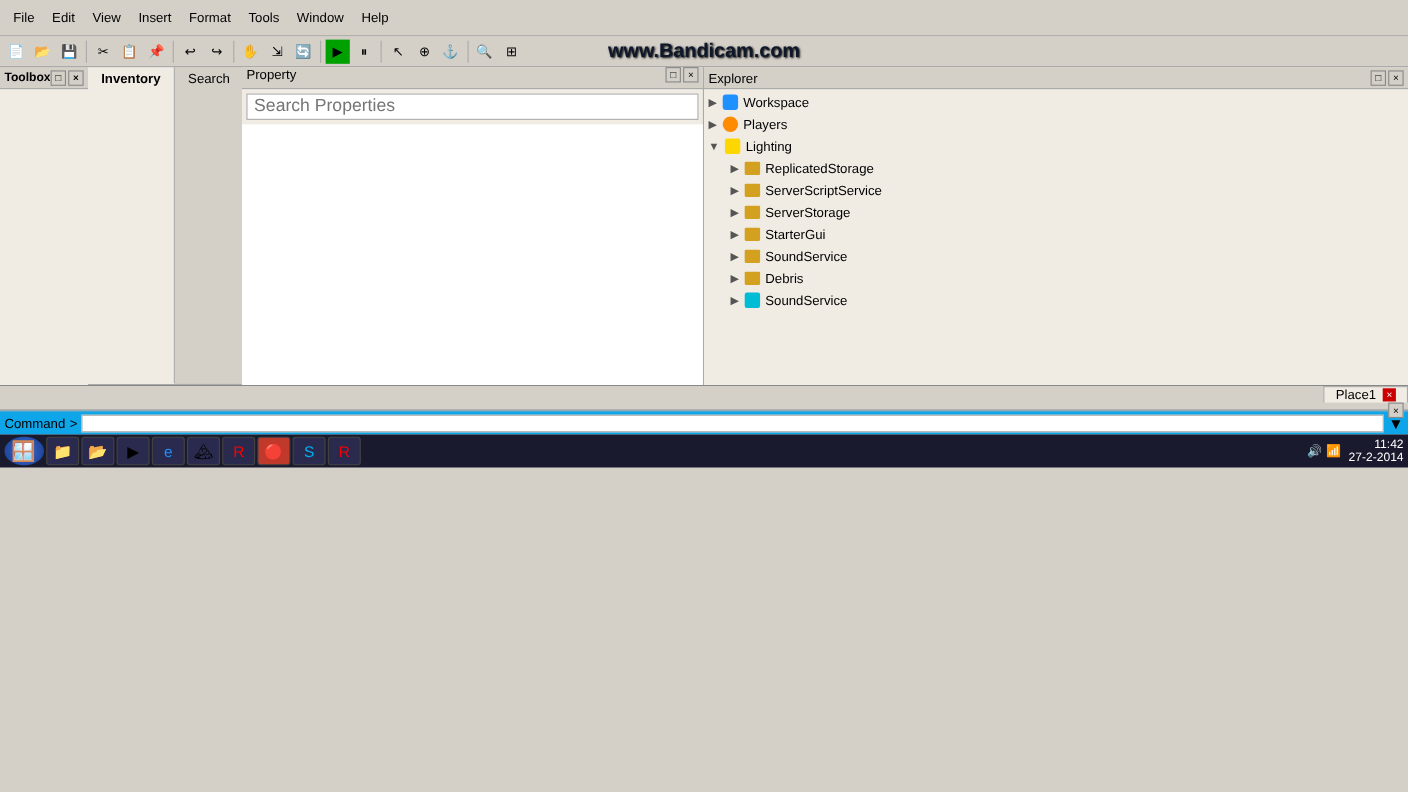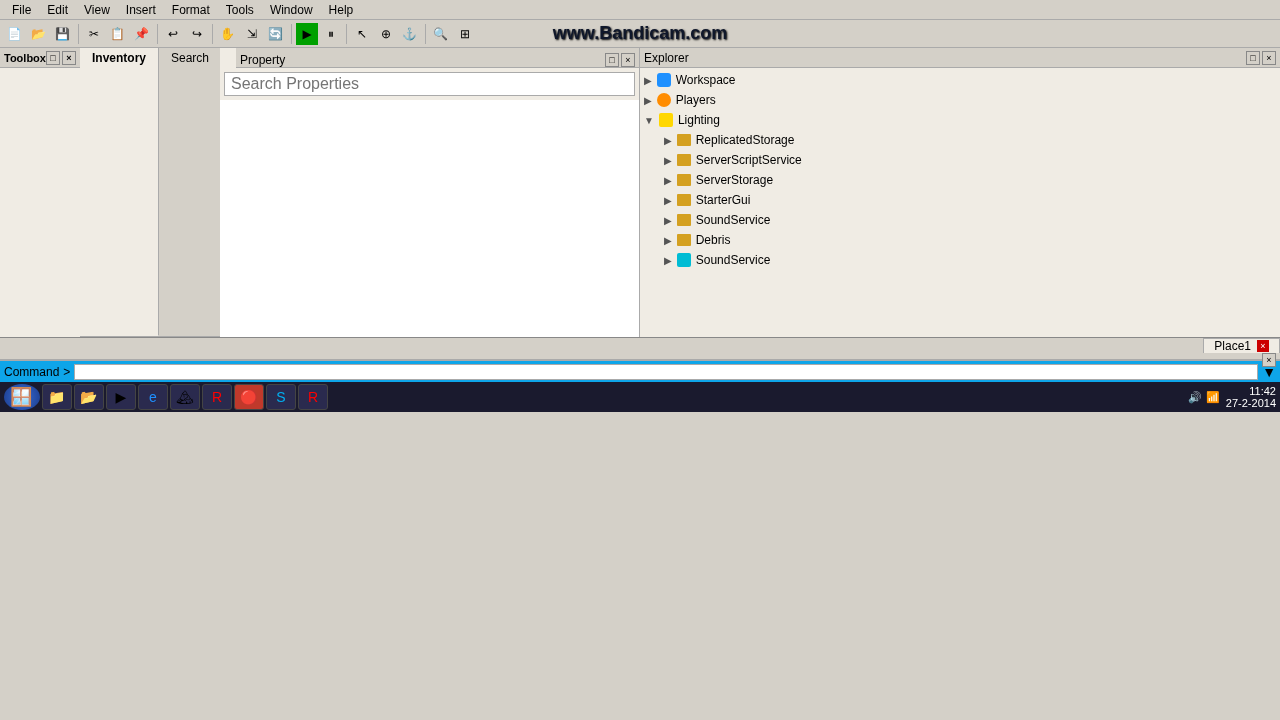--- a/index.html
+++ b/index.html
@@ -1,20 +1,20 @@
 <!DOCTYPE html>
 <html><head>
   <meta charset="utf-8">
   <style>
     * { margin: 0; padding: 0; box-sizing: border-box; }
     body { width: 1280px; height: 720px; overflow: hidden; font-family: 'Segoe UI', Tahoma, sans-serif; font-size: 12px; background: #d4d0c8; }
 
     
     #menubar {
-      height: 20px;
+      height: 33px;
       background: #d4d0c8;
       display: flex;
       align-items: center;
       padding: 0 4px;
       border-bottom: 1px solid #aaa;
     }
     .menu-item {
       padding: 2px 8px;
       cursor: pointer;
       font-size: 12px;
@@ -162,25 +162,24 @@
       min-width: 420px;
       background: #f0ece4;
       border-right: 1px solid #aaa;
       display: flex;
       flex-direction: column;
     }
     .prop-titlebar {
       height: 20px;
       background: #d4d0c8;
       display: flex;
-      align-items: flex-end;
+      align-items: flex-start;
       justify-content: space-between;
       padding: 0 4px;
       border-bottom: 1px solid #aaa;
-      margin-left: 16px;
     }
     .prop-search {
       margin: 4px;
     }
     .prop-search input {
       width: 100%;
       border: 1px solid #aaa;
       padding: 2px 6px;
       font-size: 16px;
       background: white;

